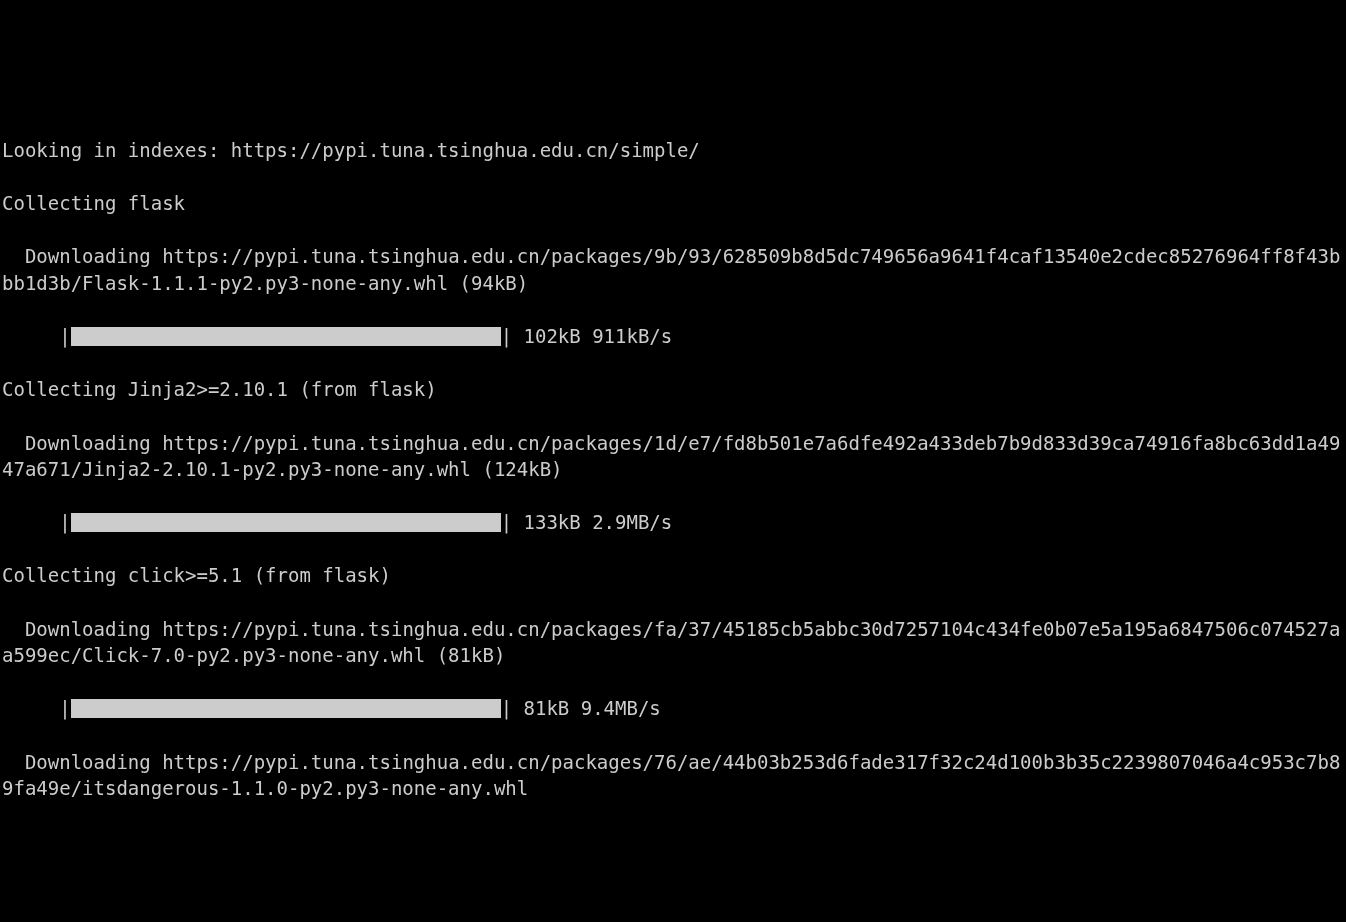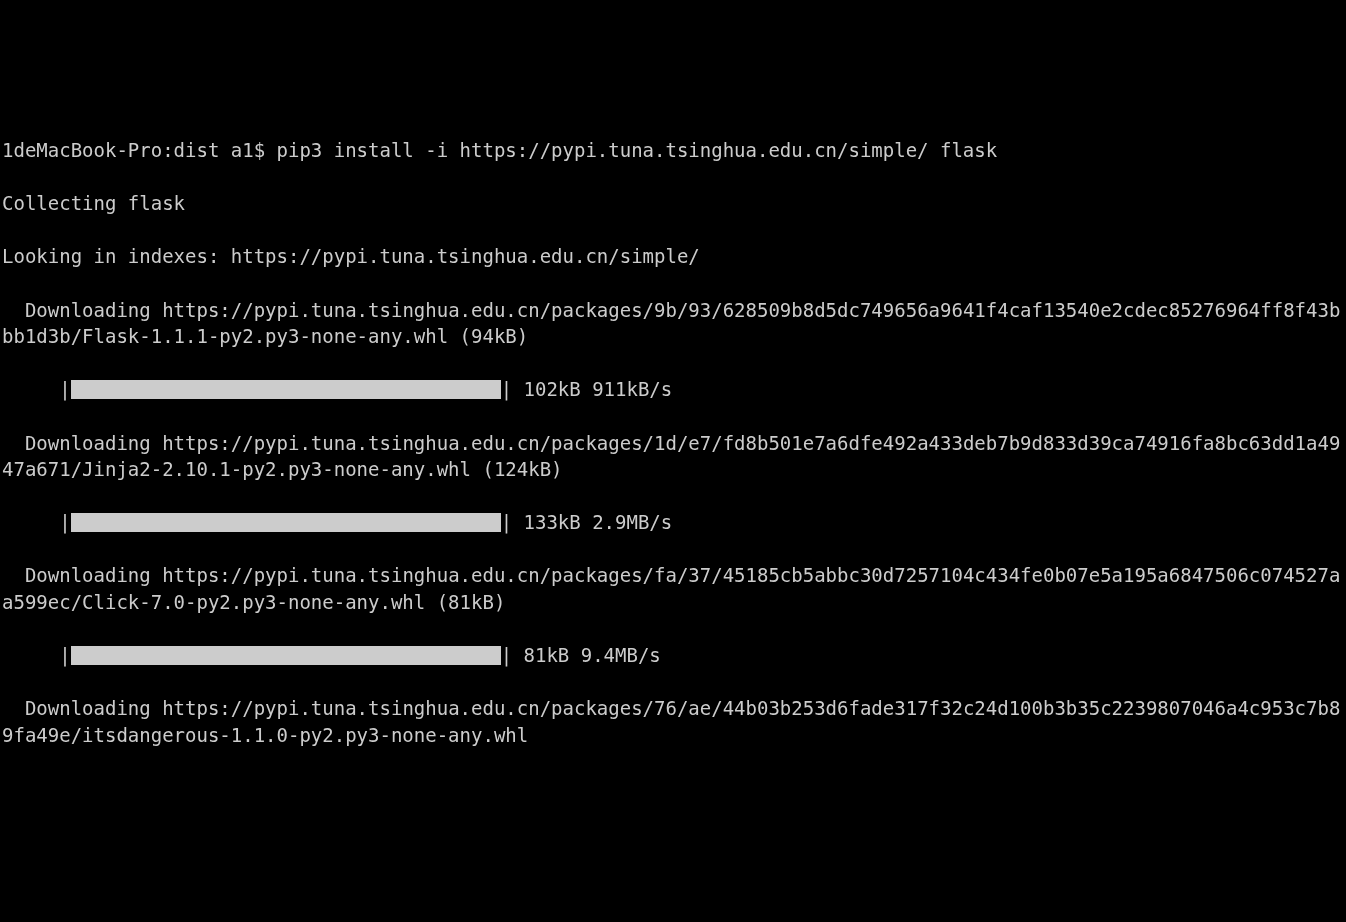--- a/index.html
+++ b/index.html
@@ -41,31 +41,32 @@
     .progress-stats {
       white-space: pre;
     }
   </style>
 </head>
 <body>
 
 
 
 <div class="terminal-content">
-<span class="line">1deMacBook-Pro:dist a1$ pip3 install -i https://pypi.tuna.tsinghua.edu.cn/simple/ flask</span>
+<span class="line">Looking in indexes: https://pypi.tuna.tsinghua.edu.cn/simple/</span>
 <span class="line">Collecting flask</span>
-<span class="line">Looking in indexes: https://pypi.tuna.tsinghua.edu.cn/simple/</span>
 <span class="line">  Downloading https://pypi.tuna.tsinghua.edu.cn/packages/9b/93/628509b8d5dc749656a9641f4caf13540e2cdec85276964ff8f43bbb1d3b/Flask-1.1.1-py2.py3-none-any.whl (94kB)</span>
 <div class="progress-bar-line">
 <span class="progress-indent">     |</span><span class="progress-bar" style="width: 430px;"></span><span class="progress-stats">| 102kB 911kB/s </span>
 </div>
+<span class="line">Collecting Jinja2&gt;=2.10.1 (from flask)</span>
 <span class="line">  Downloading https://pypi.tuna.tsinghua.edu.cn/packages/1d/e7/fd8b501e7a6dfe492a433deb7b9d833d39ca74916fa8bc63dd1a4947a671/Jinja2-2.10.1-py2.py3-none-any.whl (124kB)</span>
 <div class="progress-bar-line">
 <span class="progress-indent">     |</span><span class="progress-bar" style="width: 430px;"></span><span class="progress-stats">| 133kB 2.9MB/s </span>
 </div>
+<span class="line">Collecting click&gt;=5.1 (from flask)</span>
 <span class="line">  Downloading https://pypi.tuna.tsinghua.edu.cn/packages/fa/37/45185cb5abbc30d7257104c434fe0b07e5a195a6847506c074527aa599ec/Click-7.0-py2.py3-none-any.whl (81kB)</span>
 <div class="progress-bar-line">
 <span class="progress-indent">     |</span><span class="progress-bar" style="width: 430px;"></span><span class="progress-stats">| 81kB 9.4MB/s </span>
 </div>
 <span class="line">  Downloading https://pypi.tuna.tsinghua.edu.cn/packages/76/ae/44b03b253d6fade317f32c24d100b3b35c2239807046a4c953c7b89fa49e/itsdangerous-1.1.0-py2.py3-none-any.whl</span>
 
 
 
 
 

